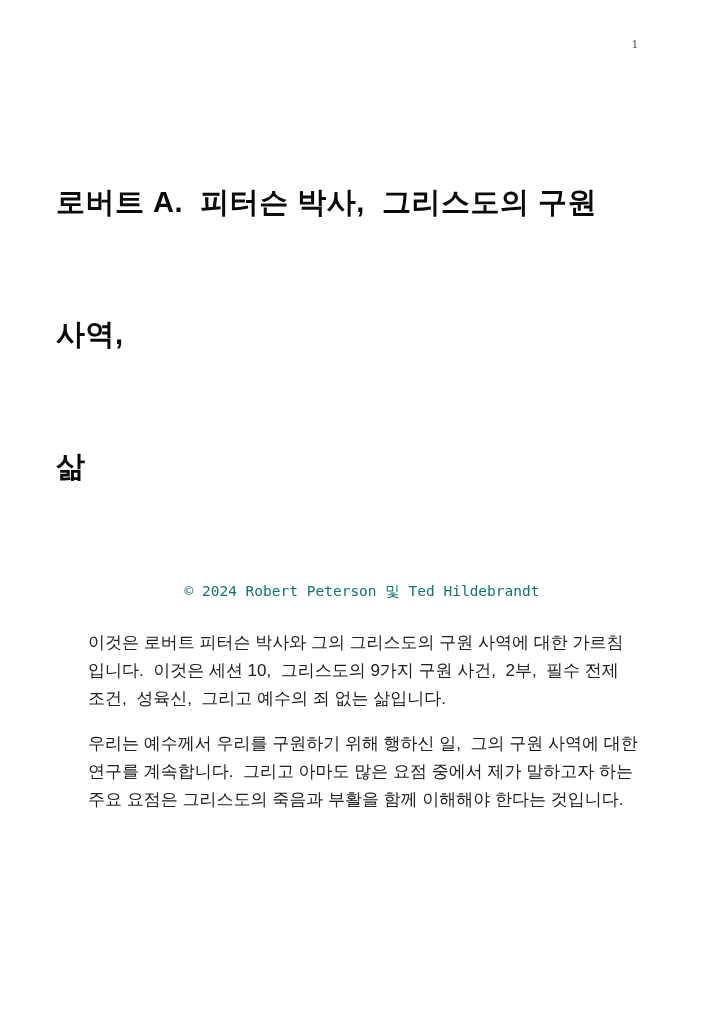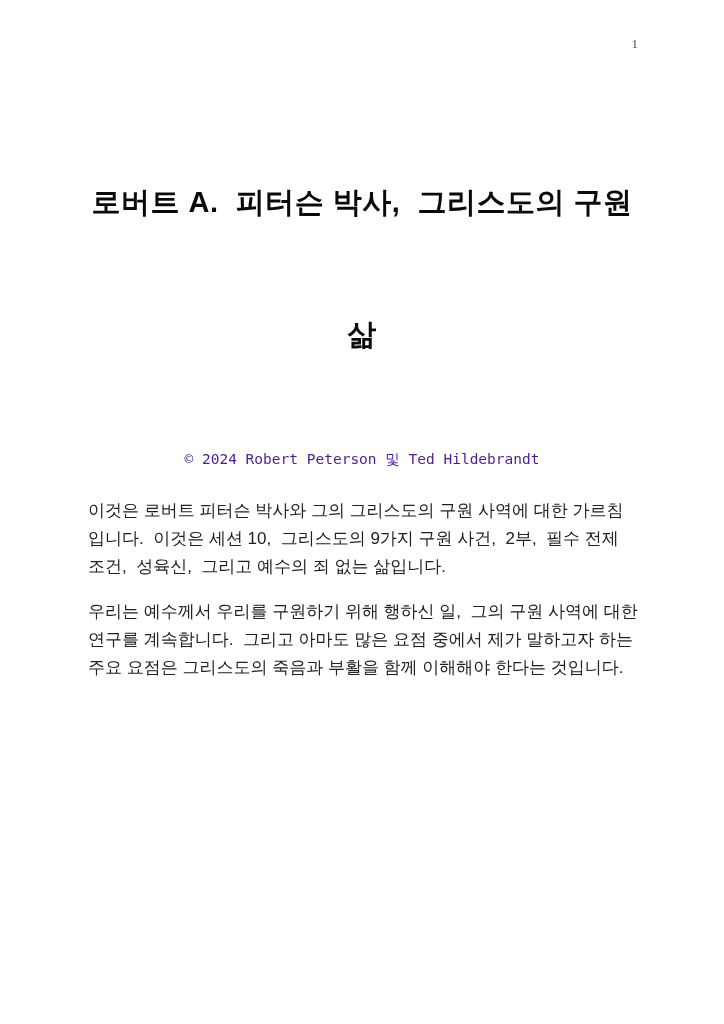--- a/index.html
+++ b/index.html
@@ -21,35 +21,35 @@
   .page-number {
     position: absolute;
     top: 36px;
     right: 86px;
     font-family: "Liberation Serif", serif;
     font-size: 13px;
     color: #4d4d4d;
   }
   .doc-title {
     margin: 92px 56px 0 56px;
-    text-align: center;
+    text-align: left;
     font-size: 29px;
     line-height: 44px;
     font-weight: 700;
     color: #0a0a0a;
     letter-spacing: 0.5px;
     white-space: pre-wrap;
   }
   .copyright-line {
     margin-top: 5px;
     text-align: center;
     font-family: "DejaVu Sans Mono", monospace;
     font-size: 14.5px;
     line-height: 20px;
-    color: #4c1d95;
+    color: #0f766e;
     white-space: pre-wrap;
   }
   .doc-body {
     margin: 28px 86px 0 88px;
     font-size: 17px;
     line-height: 28px;
     color: #202020;
   }
   .doc-body p {
     margin: 0 0 17px 0;
@@ -59,20 +59,21 @@
 </style>
 </head>
 <body>
 
 <div class="page">
 
   <div class="page-number">1</div>
 
   <h1 class="doc-title">
     <div>로버트 A.  피터슨 박사,  그리스도의 구원</div>
+    <div>사역,</div>
     <div>삶</div>
   </h1>
 
   <div class="copyright-line">© 2024 Robert Peterson 및 Ted Hildebrandt</div>
 
   <section class="doc-body">
     <p>이것은 로버트 피터슨 박사와 그의 그리스도의 구원 사역에 대한 가르침입니다.  이것은 세션 10,  그리스도의 9가지 구원 사건,  2부,  필수 전제 조건,  성육신,  그리고 예수의 죄 없는 삶입니다.</p>
     <p>우리는 예수께서 우리를 구원하기 위해 행하신 일,  그의 구원 사역에 대한 연구를 계속합니다.  그리고 아마도 많은 요점 중에서 제가 말하고자 하는 주요 요점은 그리스도의 죽음과 부활을 함께 이해해야 한다는 것입니다.</p>
 
   </section>

